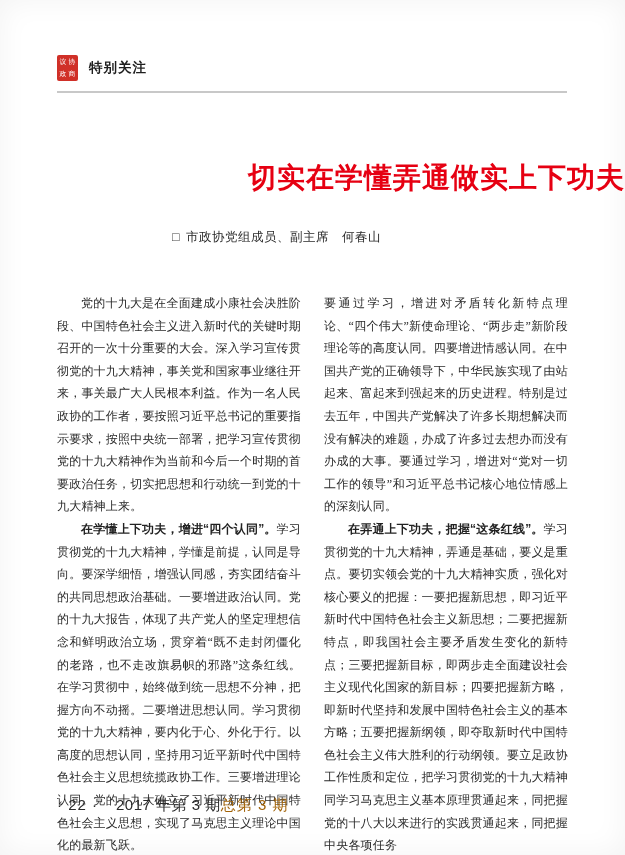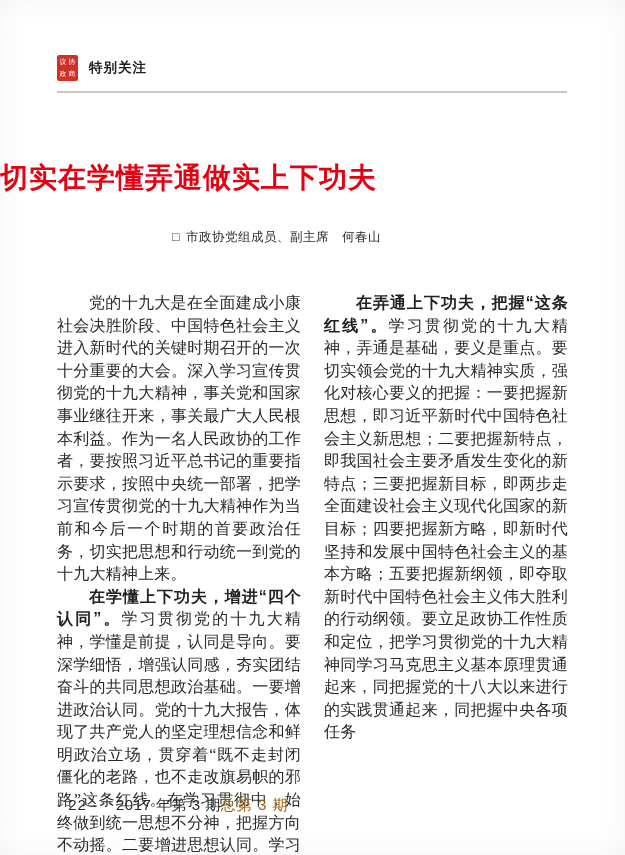--- a/index.html
+++ b/index.html
@@ -40,21 +40,21 @@
   }
   .header-rule{
     position:absolute;left:57px;top:91px;
     width:510px;height:2px;
     background:#c8c8c8;
   }
   
   .title{
     position:absolute;left:0;top:159px;
     width:625px;
-    text-align:left;
+    text-align:right;
     font-family:"Liberation Sans","DejaVu Sans",sans-serif;
     font-weight:bold;
     font-size:28px;
     letter-spacing:1px;
     color:#e60012;
     margin:0;
   }
   .byline{
     position:absolute;left:0;top:229px;
     width:553px;
@@ -67,21 +67,21 @@
   
   .columns{
     position:absolute;left:57px;top:292px;
     width:511px;
     display:flex;
     justify-content:space-between;
   }
   .col{width:244px;}
   .body-par{
     margin:0;
-    font-size:16px;
+    font-size:12px;
     line-height:22.6px;
     text-align:justify;
     text-justify:inter-ideograph;
     color:#2a2a2a;
     letter-spacing:.2px;
   }
   .body-par.indent{text-indent:2em;}
   .body-par .lead{
     font-weight:bold;
     font-family:"Liberation Sans","DejaVu Sans",sans-serif;
@@ -126,20 +126,21 @@
   <div class="byline">
     <span class="marker">□</span><span>市政协党组成员、副主席　何春山</span>
   </div>
 
   <div class="columns">
     <div class="col">
         <p class="body-par indent"><span>党的十九大是在全面建成小康社会决胜阶段、中国特色社会主义进入新时代的关键时期召开的一次十分重要的大会。深入学习宣传贯彻党的十九大精神，事关党和国家事业继往开来，事关最广大人民根本利益。作为一名人民政协的工作者，要按照习近平总书记的重要指示要求，按照中央统一部署，把学习宣传贯彻党的十九大精神作为当前和今后一个时期的首要政治任务，切实把思想和行动统一到党的十九大精神上来。</span></p>
         <p class="body-par indent"><span class="lead">在学懂上下功夫，增进“四个认同”。</span><span>学习贯彻党的十九大精神，学懂是前提，认同是导向。要深学细悟，增强认同感，夯实团结奋斗的共同思想政治基础。一要增进政治认同。党的十九大报告，体现了共产党人的坚定理想信念和鲜明政治立场，贯穿着“既不走封闭僵化的老路，也不走改旗易帜的邪路”这条红线。在学习贯彻中，始终做到统一思想不分神，把握方向不动摇。二要增进思想认同。学习贯彻党的十九大精神，要内化于心、外化于行。以高度的思想认同，坚持用习近平新时代中国特色社会主义思想统揽政协工作。三要增进理论认同。党的十九大确立了习近平新时代中国特色社会主义思想，实现了马克思主义理论中国化的最新飞跃。</span></p>
       </div>
     <div class="col">
+        <p class="body-par"><span>要通过学习，增进对矛盾转化新特点理论、“四个伟大”新使命理论、“两步走”新阶段理论等的高度认同。四要增进情感认同。在中国共产党的正确领导下，中华民族实现了由站起来、富起来到强起来的历史进程。特别是过去五年，中国共产党解决了许多长期想解决而没有解决的难题，办成了许多过去想办而没有办成的大事。要通过学习，增进对“党对一切工作的领导”和习近平总书记核心地位情感上的深刻认同。</span></p>
         <p class="body-par indent"><span class="lead">在弄通上下功夫，把握“这条红线”。</span><span>学习贯彻党的十九大精神，弄通是基础，要义是重点。要切实领会党的十九大精神实质，强化对核心要义的把握：一要把握新思想，即习近平新时代中国特色社会主义新思想；二要把握新特点，即我国社会主要矛盾发生变化的新特点；三要把握新目标，即两步走全面建设社会主义现代化国家的新目标；四要把握新方略，即新时代坚持和发展中国特色社会主义的基本方略；五要把握新纲领，即夺取新时代中国特色社会主义伟大胜利的行动纲领。要立足政协工作性质和定位，把学习贯彻党的十九大精神同学习马克思主义基本原理贯通起来，同把握党的十八大以来进行的实践贯通起来，同把握中央各项任务</span></p>
       </div>
   </div>
 
   <div class="footer">
     <span class="page-number">· 22 ·</span>
     <span class="issue">2017 年第 3 期</span>
     <span class="volume">总第 3 期</span>
   </div>
 

